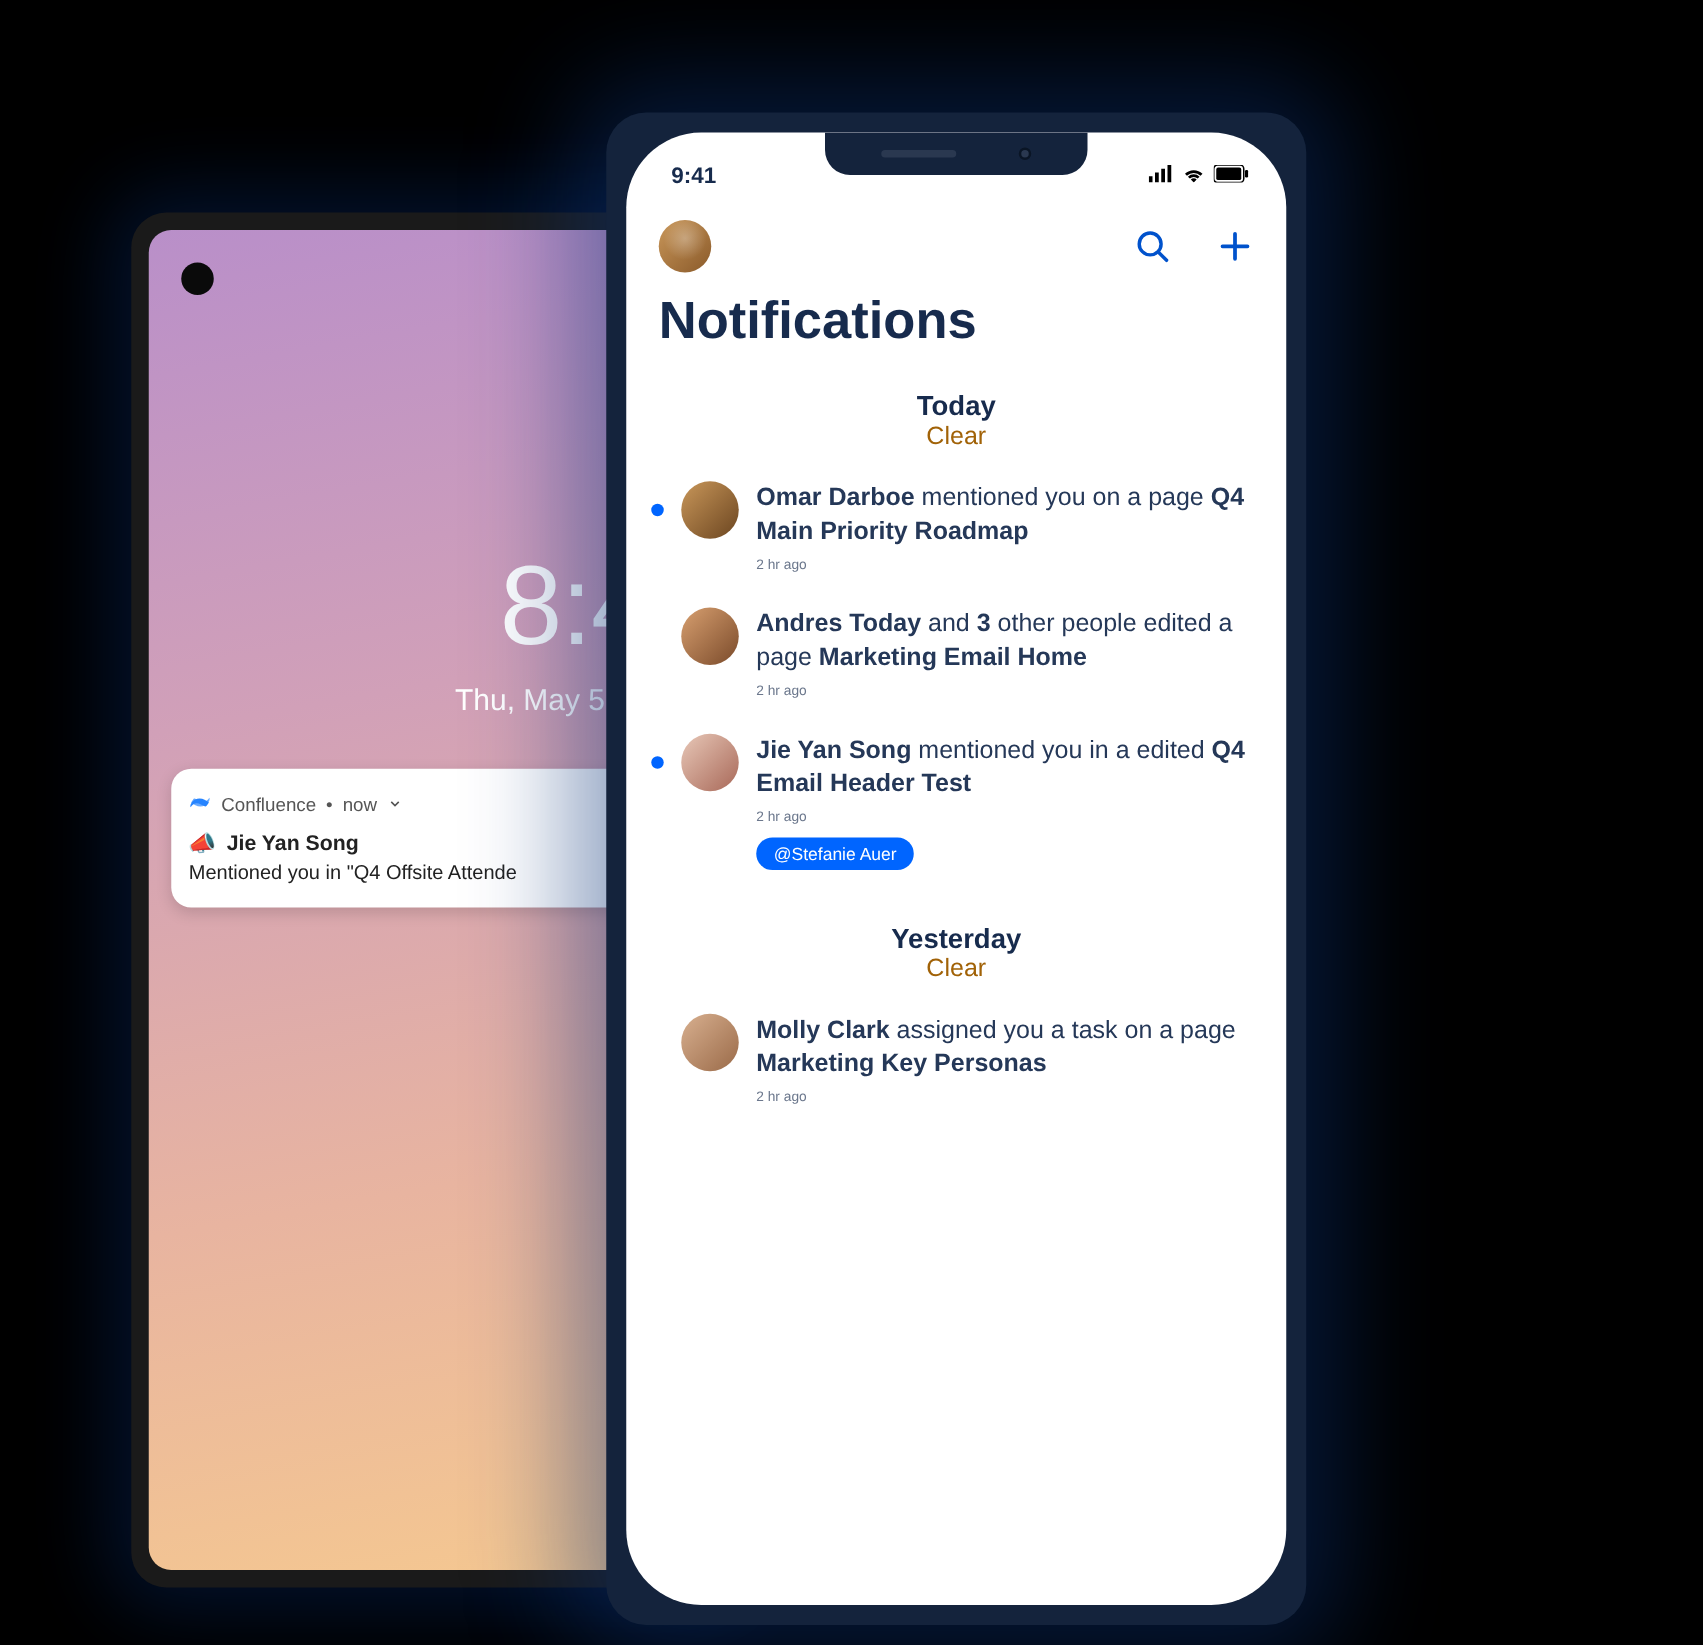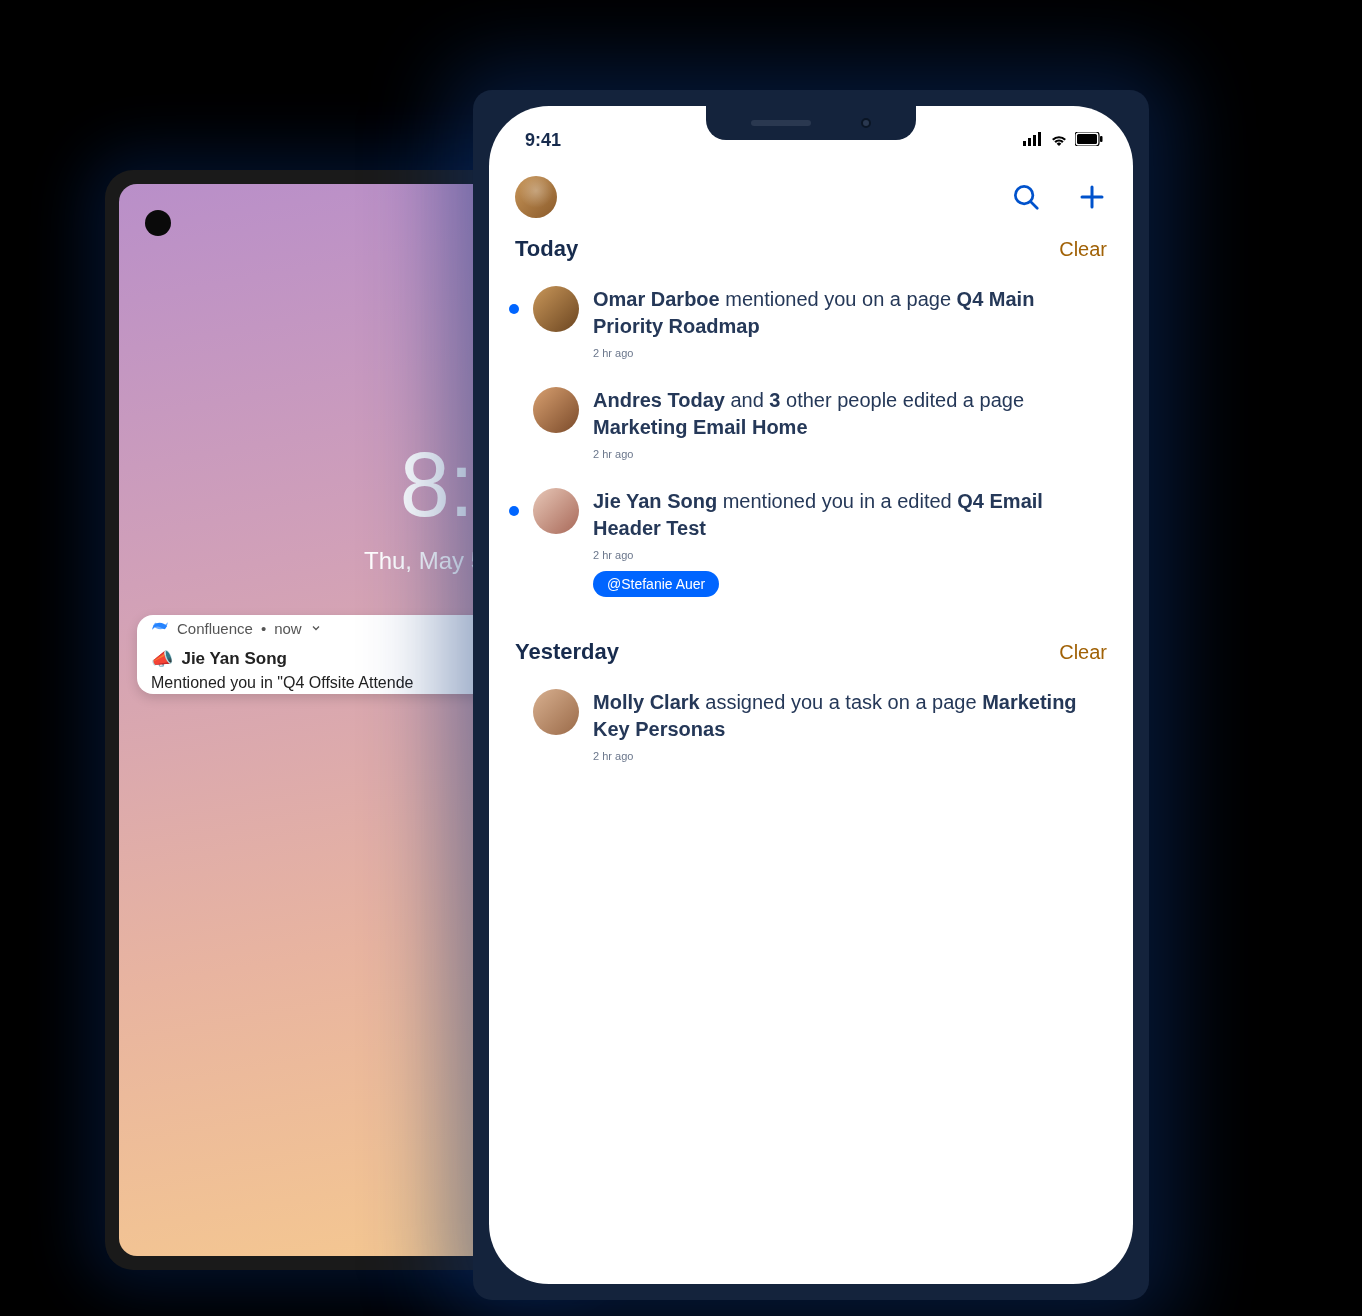--- a/index.html
+++ b/index.html
@@ -61,21 +61,21 @@
     justify-content: flex-end;
     gap: 8px;
   }
   .android-moon {
     display: inline-block;
   }
   .android-notif {
     background: #fff;
     border-radius: 16px;
     margin: 40px 18px 0 18px;
-    padding: 2px 14px;
+    padding: 18px 14px;
     box-shadow: 0 4px 12px rgba(0,0,0,0.15);
   }
   .android-notif-head {
     display: flex;
     align-items: center;
     gap: 8px;
     font-size: 15px;
     color: #555;
   }
   .confluence-icon {
@@ -96,26 +96,26 @@
   }
   .android-notif-body {
     margin-top: 4px;
     font-size: 16px;
     color: #222;
   }
 
   
   .iphone {
     position: absolute;
-    left: 473px;
+    left: 485px;
     top: 90px;
-    width: 676px;
+    width: 560px;
     height: 1210px;
     background: #14233c;
-    border-radius: 19px;
+    border-radius: 32px;
     padding: 16px;
     box-shadow: 0 0 80px 30px rgba(10,50,120,0.45);
   }
   .iphone-screen {
     width: 100%;
     height: 100%;
     background: #fff;
     border-radius: 60px;
     position: relative;
     overflow: hidden;
@@ -177,20 +177,21 @@
     font-weight: 700;
     color: #172b4d;
     padding: 6px 26px 22px 26px;
   }
 
   .section-head {
     display:flex;
     justify-content: space-between;
     align-items: center;
     padding: 10px 26px 12px 26px;
+    flex-direction: column;
   }
   .section-title { font-size:22px; font-weight:700; color:#172b4d; }
   .clear-link { font-size:20px; color:#a16207; cursor:pointer; }
 
   .notif-item {
     display:flex;
     gap:14px;
     padding: 12px 24px 14px 20px;
     position:relative;
   }
@@ -317,20 +318,21 @@
             </svg>
         </span>
         <span class="header-icon">
           <svg width="30" height="30" viewBox="0 0 24 24" fill="none" stroke="#0052cc" stroke-width="2.4" stroke-linecap="round">
               <path d="M12 4v16M4 12h16"></path>
             </svg>
         </span>
       </div>
     </div>
 
+    <div class="page-title">Notifications</div>
 
     <div class="section-head">
       <div class="section-title">Today</div>
       <div class="clear-link">Clear</div>
     </div>
 
     <div class="notif-item">
       <div class="unread-dot"></div>
       <div class="avatar-md av1"></div>
       <div class="notif-body">

